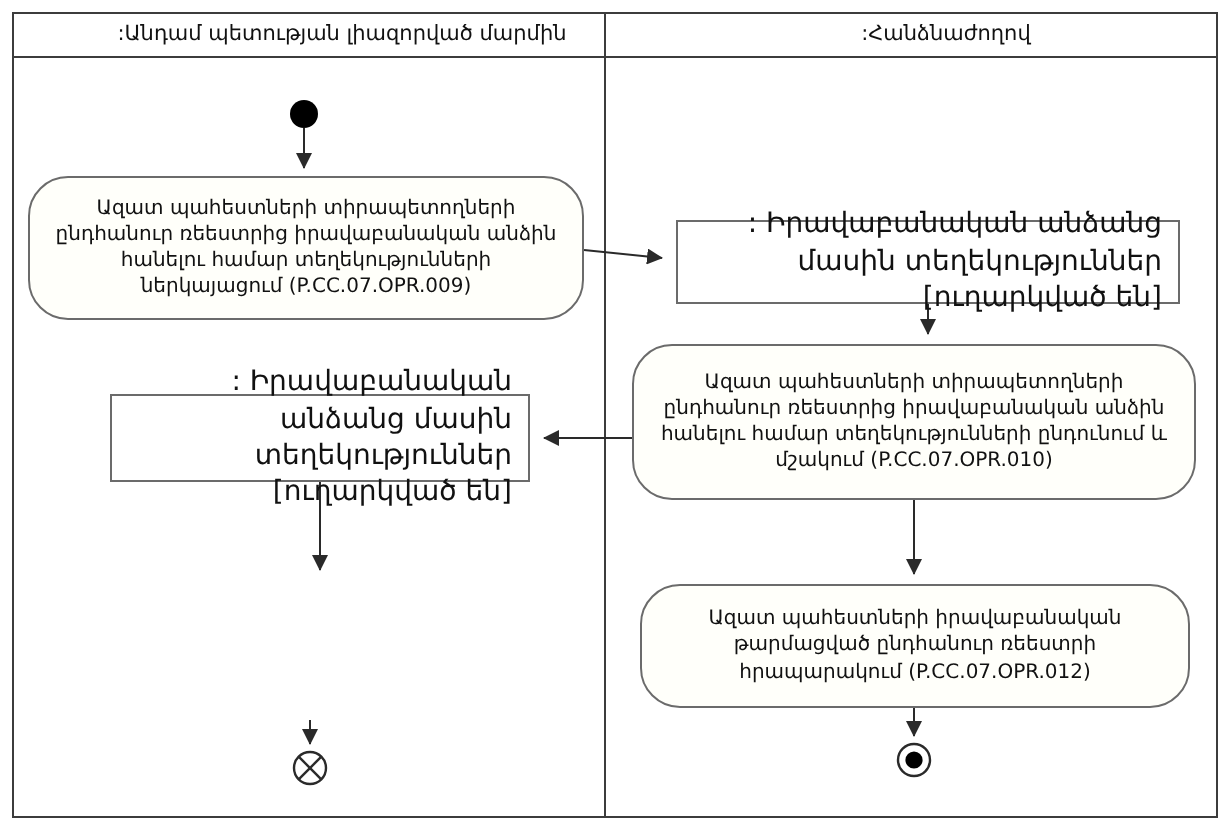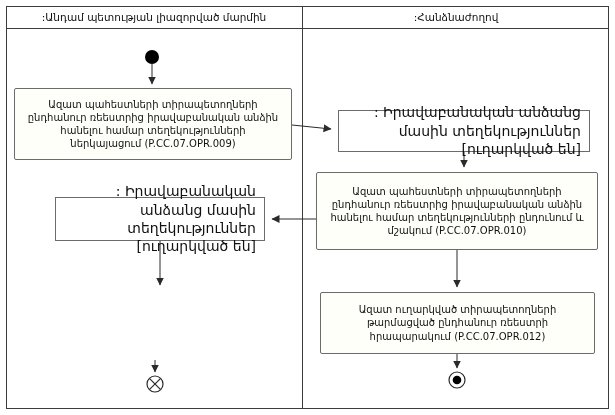--- a/index.html
+++ b/index.html
@@ -30,27 +30,28 @@
     left: 6px; top: 28px;
     width: 603px; height: 1px;
     background: #3c3c3c;
   }
   .lane-title {
     position: absolute;
     top: 7px; height: 20px;
     display: flex; align-items: center; justify-content: center;
     font-size: 10.5px;
     white-space: nowrap;
+    margin-left: 17px;
   }
   .lane-title.left  { left: 6px;   width: 296px; }
   .lane-title.right { left: 303px; width: 306px; text-align: center; }
   .action-node {
     position: absolute;
     border: 1px solid #6b6b6b;
-    border-radius: 2px;
+    border-radius: 20px;
     background: #fffffa;
     display: flex; align-items: center; justify-content: center;
     text-align: center;
     font-size: 10px; line-height: 1.32;
     padding: 4px 10px;
   }
   .object-node {
     position: absolute;
     border: 1px solid #6b6b6b;
     background: #ffffff;
@@ -121,15 +122,15 @@
 
   <div class="action-node" style="left:14px; top:88px; width:278px; height:72px;">Ազատ պահեստների տիրապետողների ընդհանուր ռեեստրից իրավաբանական անձին հանելու համար տեղեկությունների ներկայացում (P.CC.07.OPR.009)</div>
 
   <div class="object-node" style="left:55px; top:197px; width:210px; height:44px;">: Իրավաբանական անձանց մասին տեղեկություններ [ուղարկված են]</div>
 
 
   <div class="object-node" style="left:338px; top:110px; width:252px; height:42px;">: Իրավաբանական անձանց մասին տեղեկություններ [ուղարկված են]</div>
 
   <div class="action-node" style="left:316px; top:172px; width:282px; height:78px;">Ազատ պահեստների տիրապետողների ընդհանուր ռեեստրից իրավաբանական անձին հանելու համար տեղեկությունների ընդունում և մշակում (P.CC.07.OPR.010)</div>
 
-  <div class="action-node" style="left:320px; top:292px; width:275px; height:62px;">Ազատ ուղարկված տիրապետողների թարմացված ընդհանուր ռեեստրի հրապարակում (P.CC.07.OPR.012)</div>
+  <div class="action-node" style="left:320px; top:292px; width:275px; height:62px;">Ազատ պահեստների իրավաբանական թարմացված ընդհանուր ռեեստրի հրապարակում (P.CC.07.OPR.012)</div>
 
 </div>
 
 </body></html>

